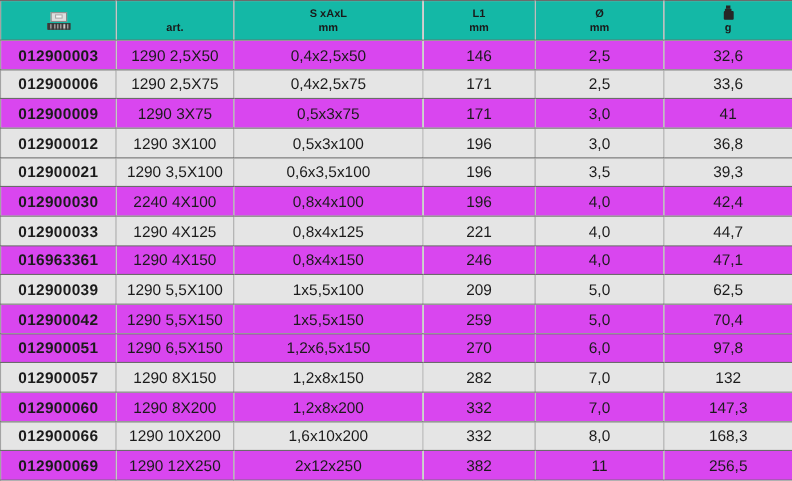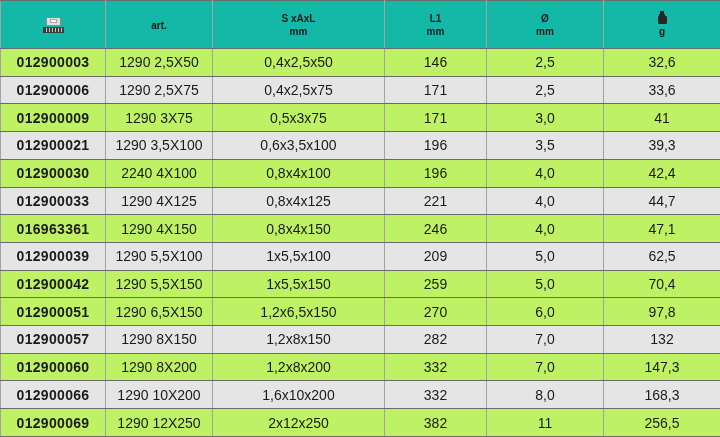--- a/index.html
+++ b/index.html
@@ -27,28 +27,28 @@
   }
 
   thead th {
     height: 31px;
     background: #14b8a6;
     font-size: 10px;
     font-weight: bold;
     color: #1a1a1a;
     line-height: 1.3;
   }
-  thead th.bottom-align { vertical-align: bottom; padding-bottom: 16px; }
+  thead th.bottom-align { vertical-align: bottom; padding-bottom: 4px; }
 
   tbody td {
     font-size: 14px;
     color: #1b1b1b;
   }
   tbody td.c0 { font-weight: bold; letter-spacing: 0.3px; }
-  tbody tr.odd  td { background: #bef264; }
+  tbody tr.odd  td { background: #d946ef; }
   tbody tr.even td { background: #e5e5e5; }
 
   
   .barcode-icon {
     width: 24px; height: 18px;
     margin: 2px auto 0;
     display: flex; flex-direction: column; align-items: center;
   }
   .bc-card {
     width: 15px; height: 9px;
@@ -147,20 +147,28 @@
       </tr>
       <tr class="odd">
         <td class="c0">012900009</td>
         <td class="c1">1290 3X75</td>
         <td class="c2">0,5x3x75</td>
         <td class="c3">171</td>
         <td class="c4">3,0</td>
         <td class="c5">41</td>
       </tr>
       <tr class="even">
+        <td class="c0">012900012</td>
+        <td class="c1">1290 3X100</td>
+        <td class="c2">0,5x3x100</td>
+        <td class="c3">196</td>
+        <td class="c4">3,0</td>
+        <td class="c5">36,8</td>
+      </tr>
+      <tr class="even">
         <td class="c0">012900021</td>
         <td class="c1">1290 3,5X100</td>
         <td class="c2">0,6x3,5x100</td>
         <td class="c3">196</td>
         <td class="c4">3,5</td>
         <td class="c5">39,3</td>
       </tr>
       <tr class="odd">
         <td class="c0">012900030</td>
         <td class="c1">2240 4X100</td>

